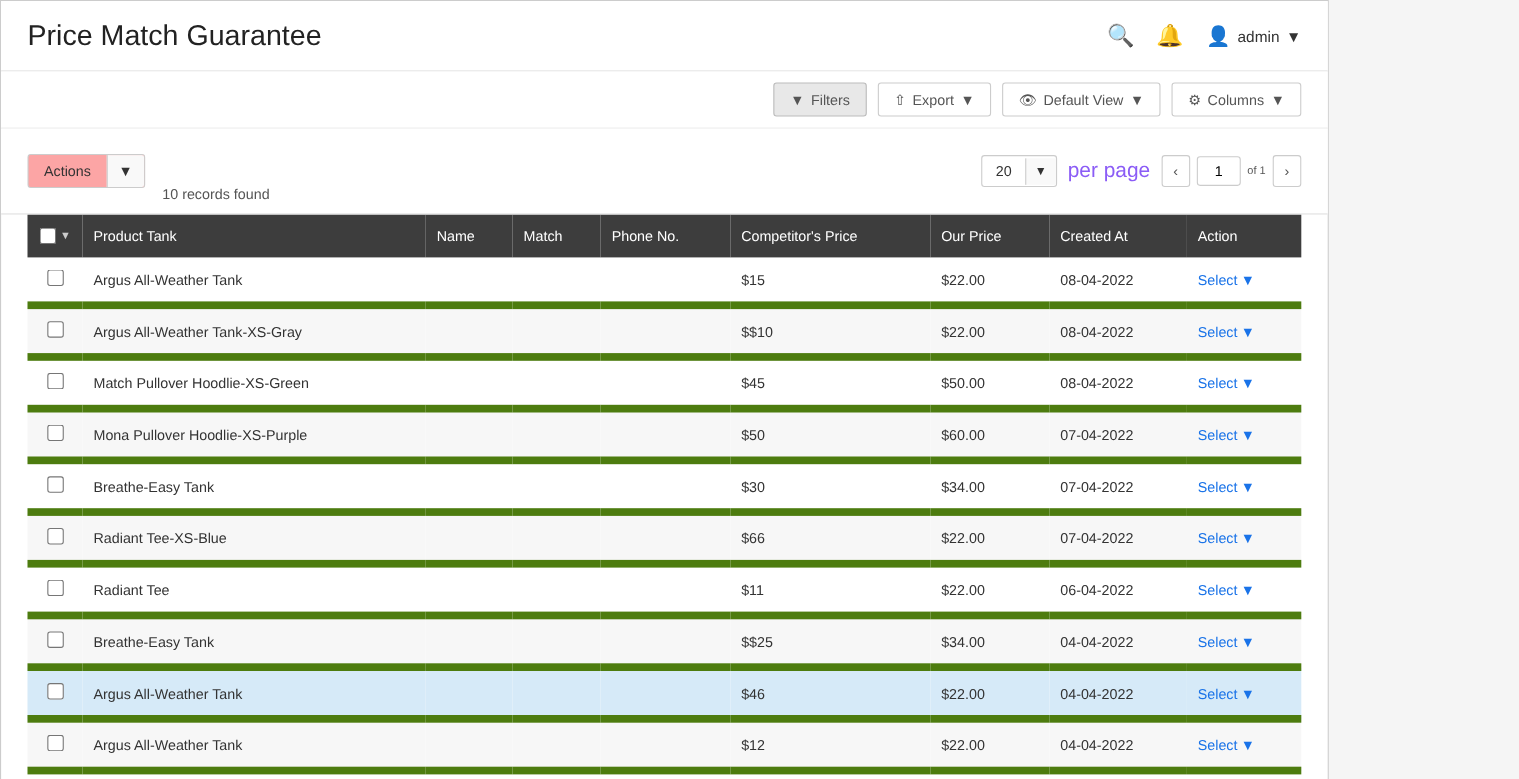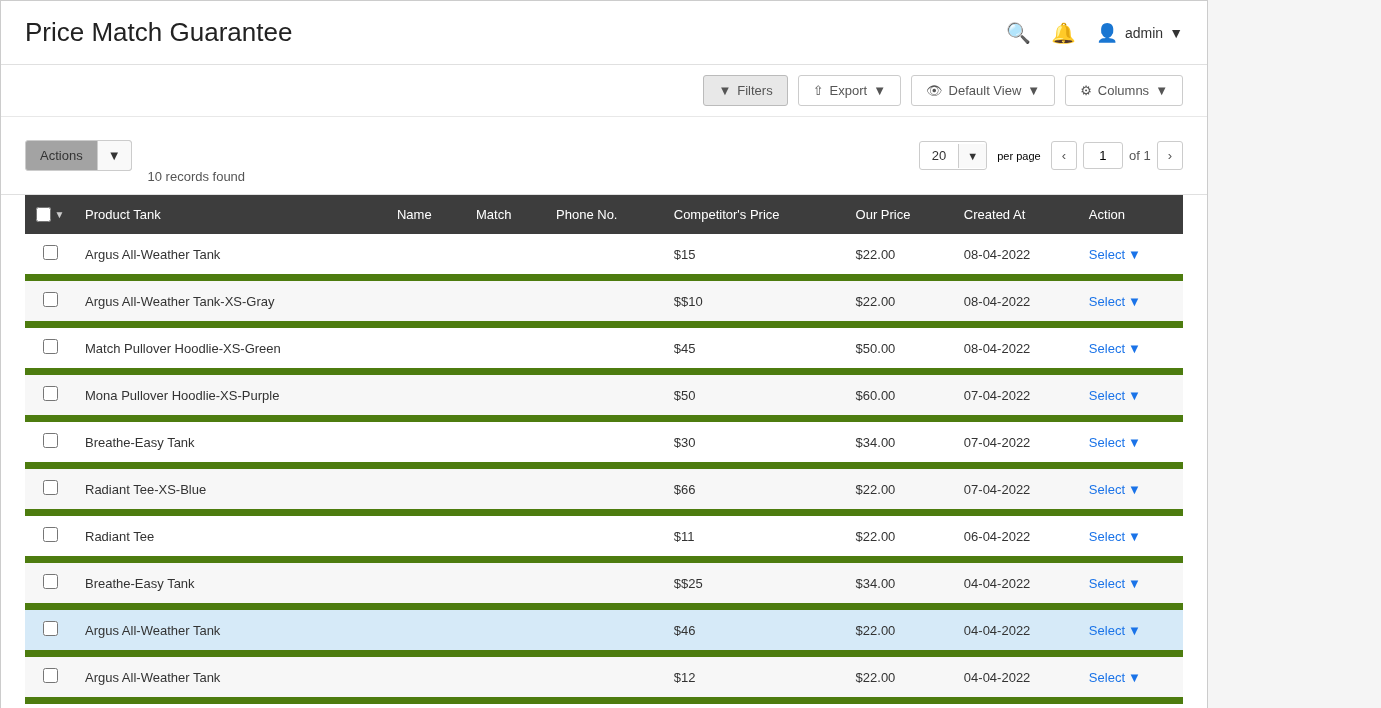--- a/index.html
+++ b/index.html
@@ -15,34 +15,34 @@
     .header-user .user-icon { font-size: 18px; }
 
     
     .toolbar { display: flex; align-items: center; justify-content: flex-end; padding: 10px 24px; gap: 10px; border-bottom: 1px solid #e8e8e8; background: #fff; }
     .btn { display: inline-flex; align-items: center; gap: 6px; padding: 7px 14px; border: 1px solid #ccc; border-radius: 3px; background: #fff; cursor: pointer; font-size: 13px; color: #555; }
     .btn-filters { background: #e8e8e8; border-color: #bbb; font-weight: 500; }
 
     
     .actions-bar { display: flex; align-items: center; justify-content: space-between; padding: 10px 24px; background: #fff; border-bottom: 1px solid #e0e0e0; }
     .actions-left { display: flex; align-items: center; gap: 16px; }
-    .actions-dropdown { display: flex; align-items: center; border: 1px solid #ccc; border-radius: 3px; background: #a3a3a3; overflow: hidden; }
+    .actions-dropdown { display: flex; align-items: center; border: 1px solid #ccc; border-radius: 3px; background: #fca5a5; overflow: hidden; }
     .actions-dropdown span { padding: 7px 14px; font-size: 13px; }
     .actions-dropdown .dropdown-arrow { border-left: 1px solid #ccc; padding: 7px 10px; cursor: pointer; background: #f9f9f9; }
     .records-count { font-size: 13px; color: #555; margin-top: 42px; }
     .actions-right { display: flex; align-items: center; gap: 10px; justify-content: flex-end; }
     .per-page-select { display: flex; align-items: center; border: 1px solid #ccc; border-radius: 3px; }
     .per-page-select span { padding: 6px 12px; font-size: 13px; }
     .per-page-select .arrow { border-left: 1px solid #ccc; padding: 6px 8px; cursor: pointer; background: #f9f9f9; font-size: 11px; }
-    .per-page-label { font-size: 11px; color: #000000; }
+    .per-page-label { font-size: 19px; color: #8b5cf6; }
     .pagination { display: flex; align-items: center; gap: 6px; }
     .page-btn { border: 1px solid #ccc; background: #fff; padding: 6px 10px; cursor: pointer; border-radius: 3px; font-size: 13px; color: #555; }
     .page-btn:disabled { opacity: 0.4; cursor: default; }
     .page-input { border: 1px solid #ccc; border-radius: 3px; padding: 5px 8px; width: 40px; text-align: center; font-size: 13px; }
-    .page-of { font-size: 13px; color: #555; }
+    .page-of { font-size: 10px; color: #555; }
 
     
     .table-container { flex: 1; overflow-x: auto; padding: 0 24px 24px; }
     table { width: 100%; border-collapse: collapse; margin-top: 0; }
     thead tr { background: #3d3d3d; color: #fff; }
     thead th { padding: 12px 10px; text-align: left; font-size: 13px; font-weight: 500; white-space: nowrap; }
     thead th:first-child { width: 50px; text-align: center; }
     tbody tr { border-bottom: 7px solid #4d7c0f; }
     tbody tr:nth-child(even) { background: #f7f7f7; }
     tbody tr.highlighted { background: #d6eaf8; }

